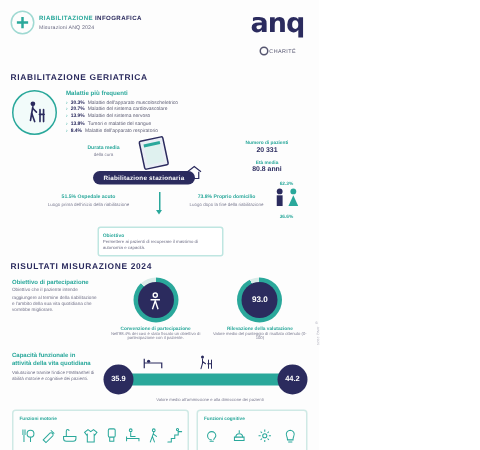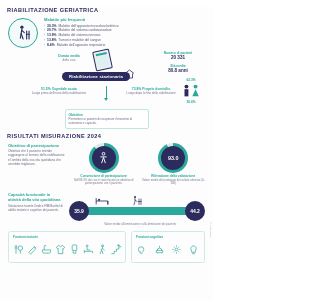--- a/index.html
+++ b/index.html
@@ -121,20 +121,40 @@
   .gi { width: 13px; text-align: center; }
 
   .side-note { position: absolute; right: 1px; top: 215px; font-size: 2.3px;
                color: #aaaab8; writing-mode: vertical-rl; letter-spacing: .2px; }
 </style>
 </head>
 <body>
 
 <div class="page">
 
+  <div class="header">
+    <div class="brandbox">
+      <span class="cross-badge">
+        <svg width="10" height="10" viewBox="0 0 24 24">
+          <path d="M10 3h4v7h7v4h-7v7h-4v-7H3v-4h7z" fill="#2aa89b"></path>
+        </svg>
+      </span>
+      <div class="brand-txt">
+        <div class="brand-l1"><span>RIABILITAZIONE </span><b>INFOGRAFICA</b></div>
+        <div class="brand-l2">Misurazioni ANQ 2024</div>
+      </div>
+    </div>
+    <div class="logo-wrap">
+      <div class="anq">anq</div>
+      <div class="charite">
+        <span class="ring"></span>
+        <span>CHARITÉ</span>
+      </div>
+    </div>
+  </div>
 
   <div class="sec-title sec-geri">RIABILITAZIONE GERIATRICA</div>
 
   <div class="disease-row">
     <div class="walker-circle">
       <svg width="19" height="19" viewBox="0 0 24 24" fill="none" stroke="#2b2b5e" stroke-width="1.4" stroke-linecap="round">
         <circle cx="10" cy="4" r="2" fill="#2b2b5e" stroke="none"></circle>
         <path d="M10 6.5 L9 12 L8 18"></path>
         <path d="M10 8 L13 11"></path>
         <path d="M16 9 v10 M19 9 v10 M15.5 13 h4"></path>

